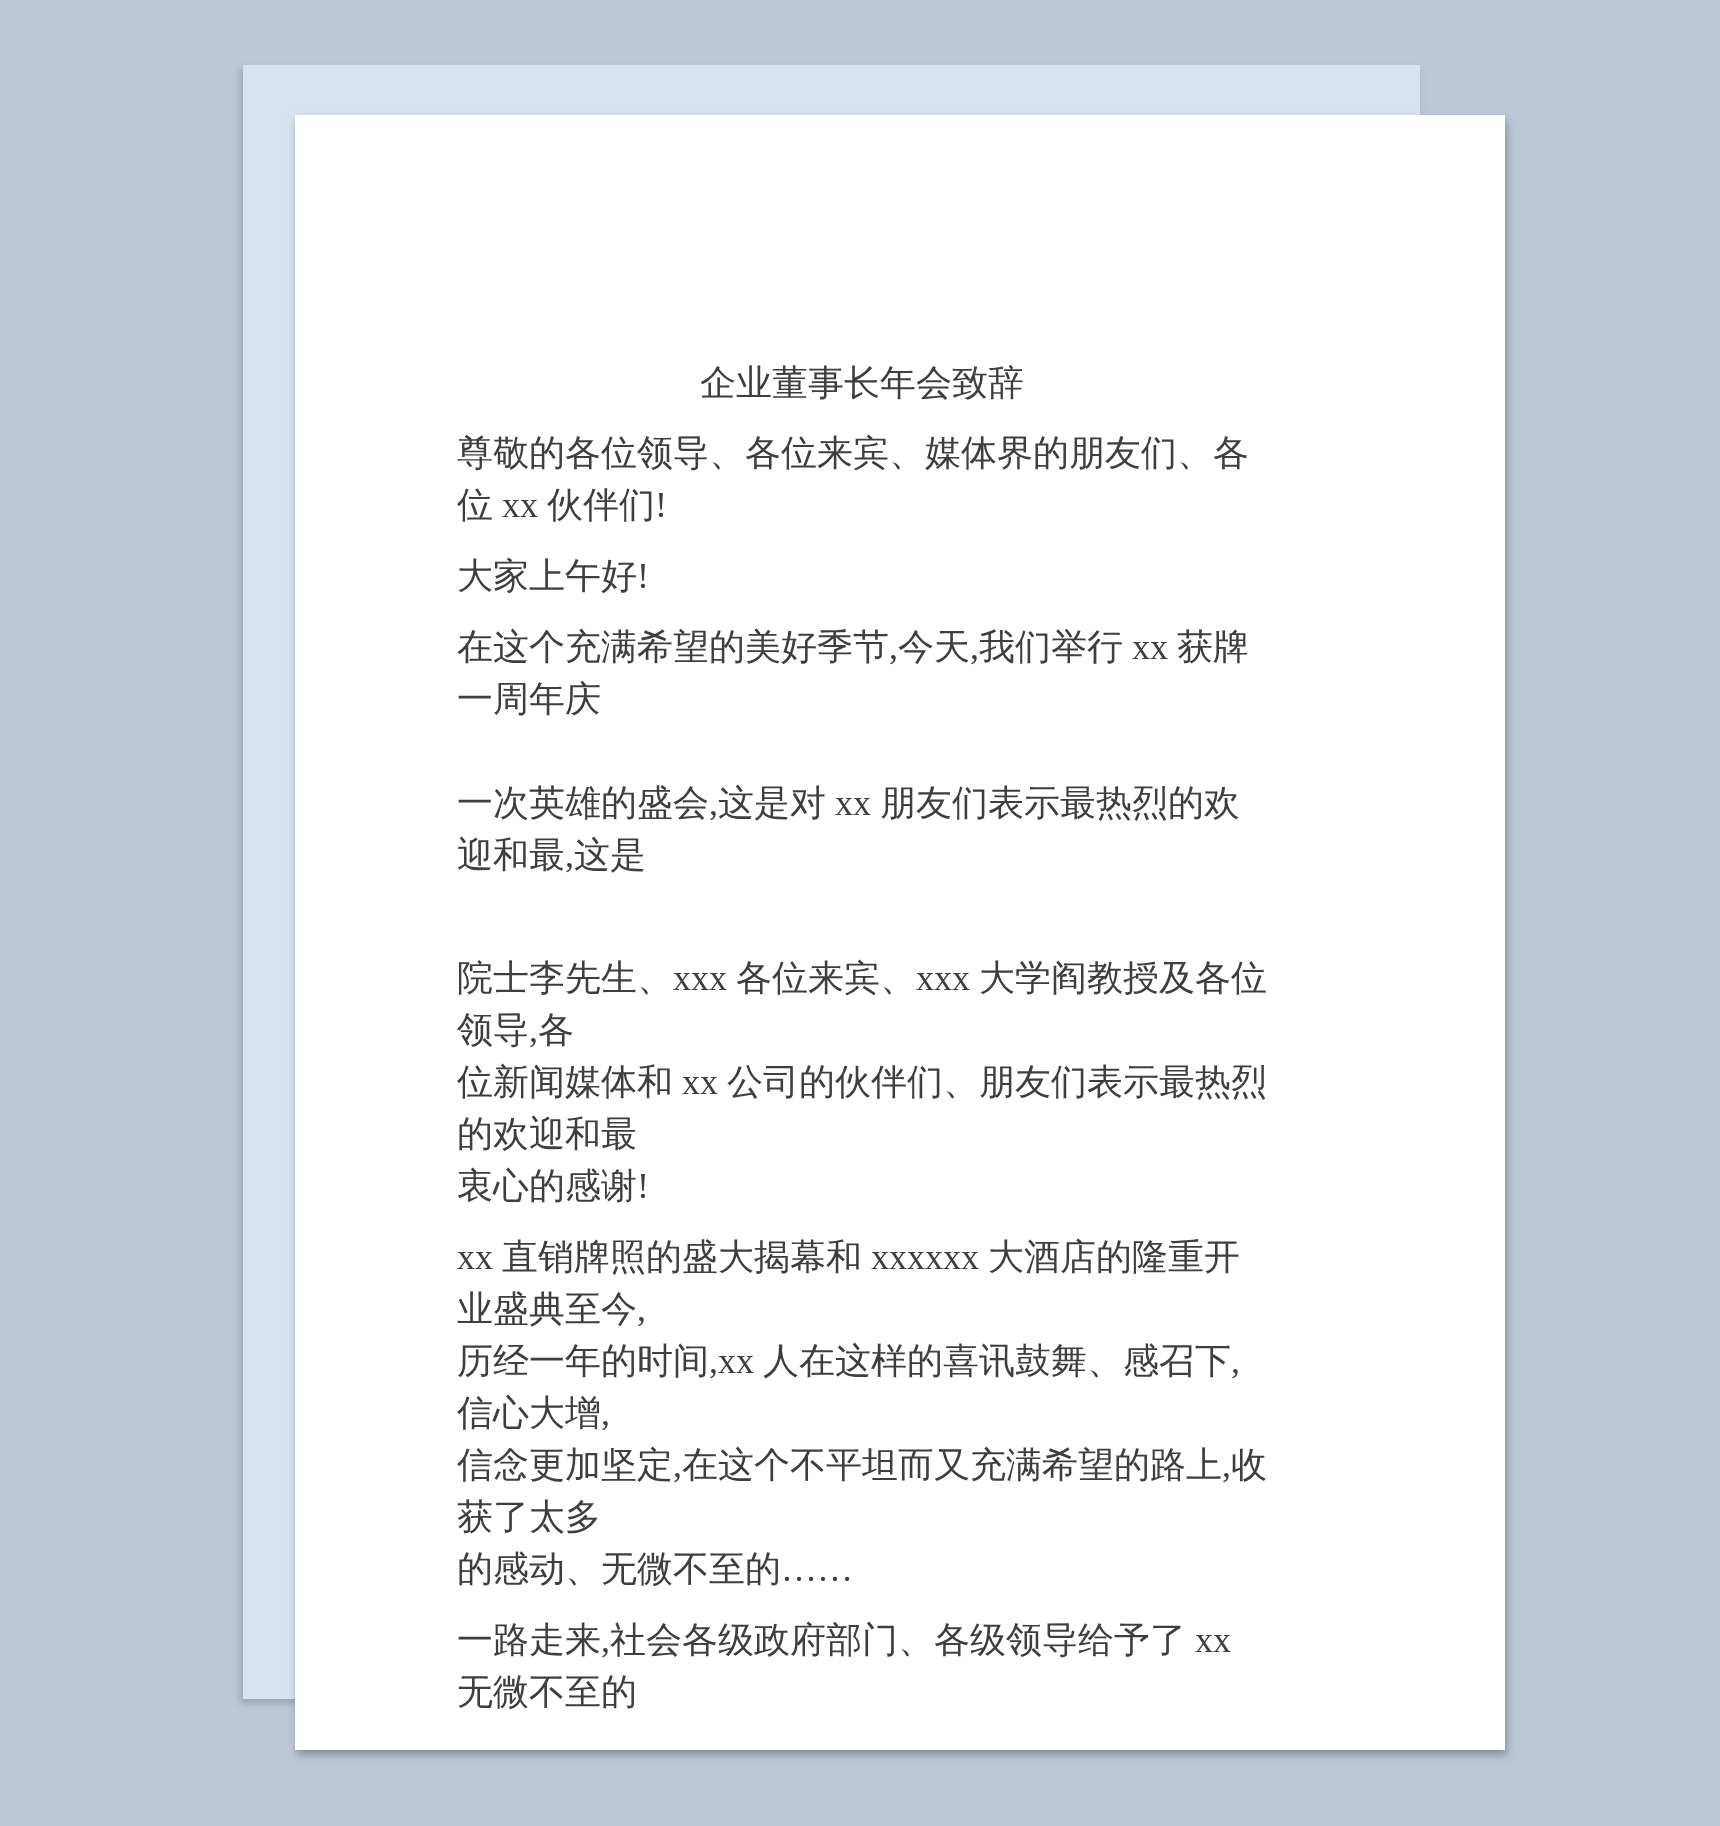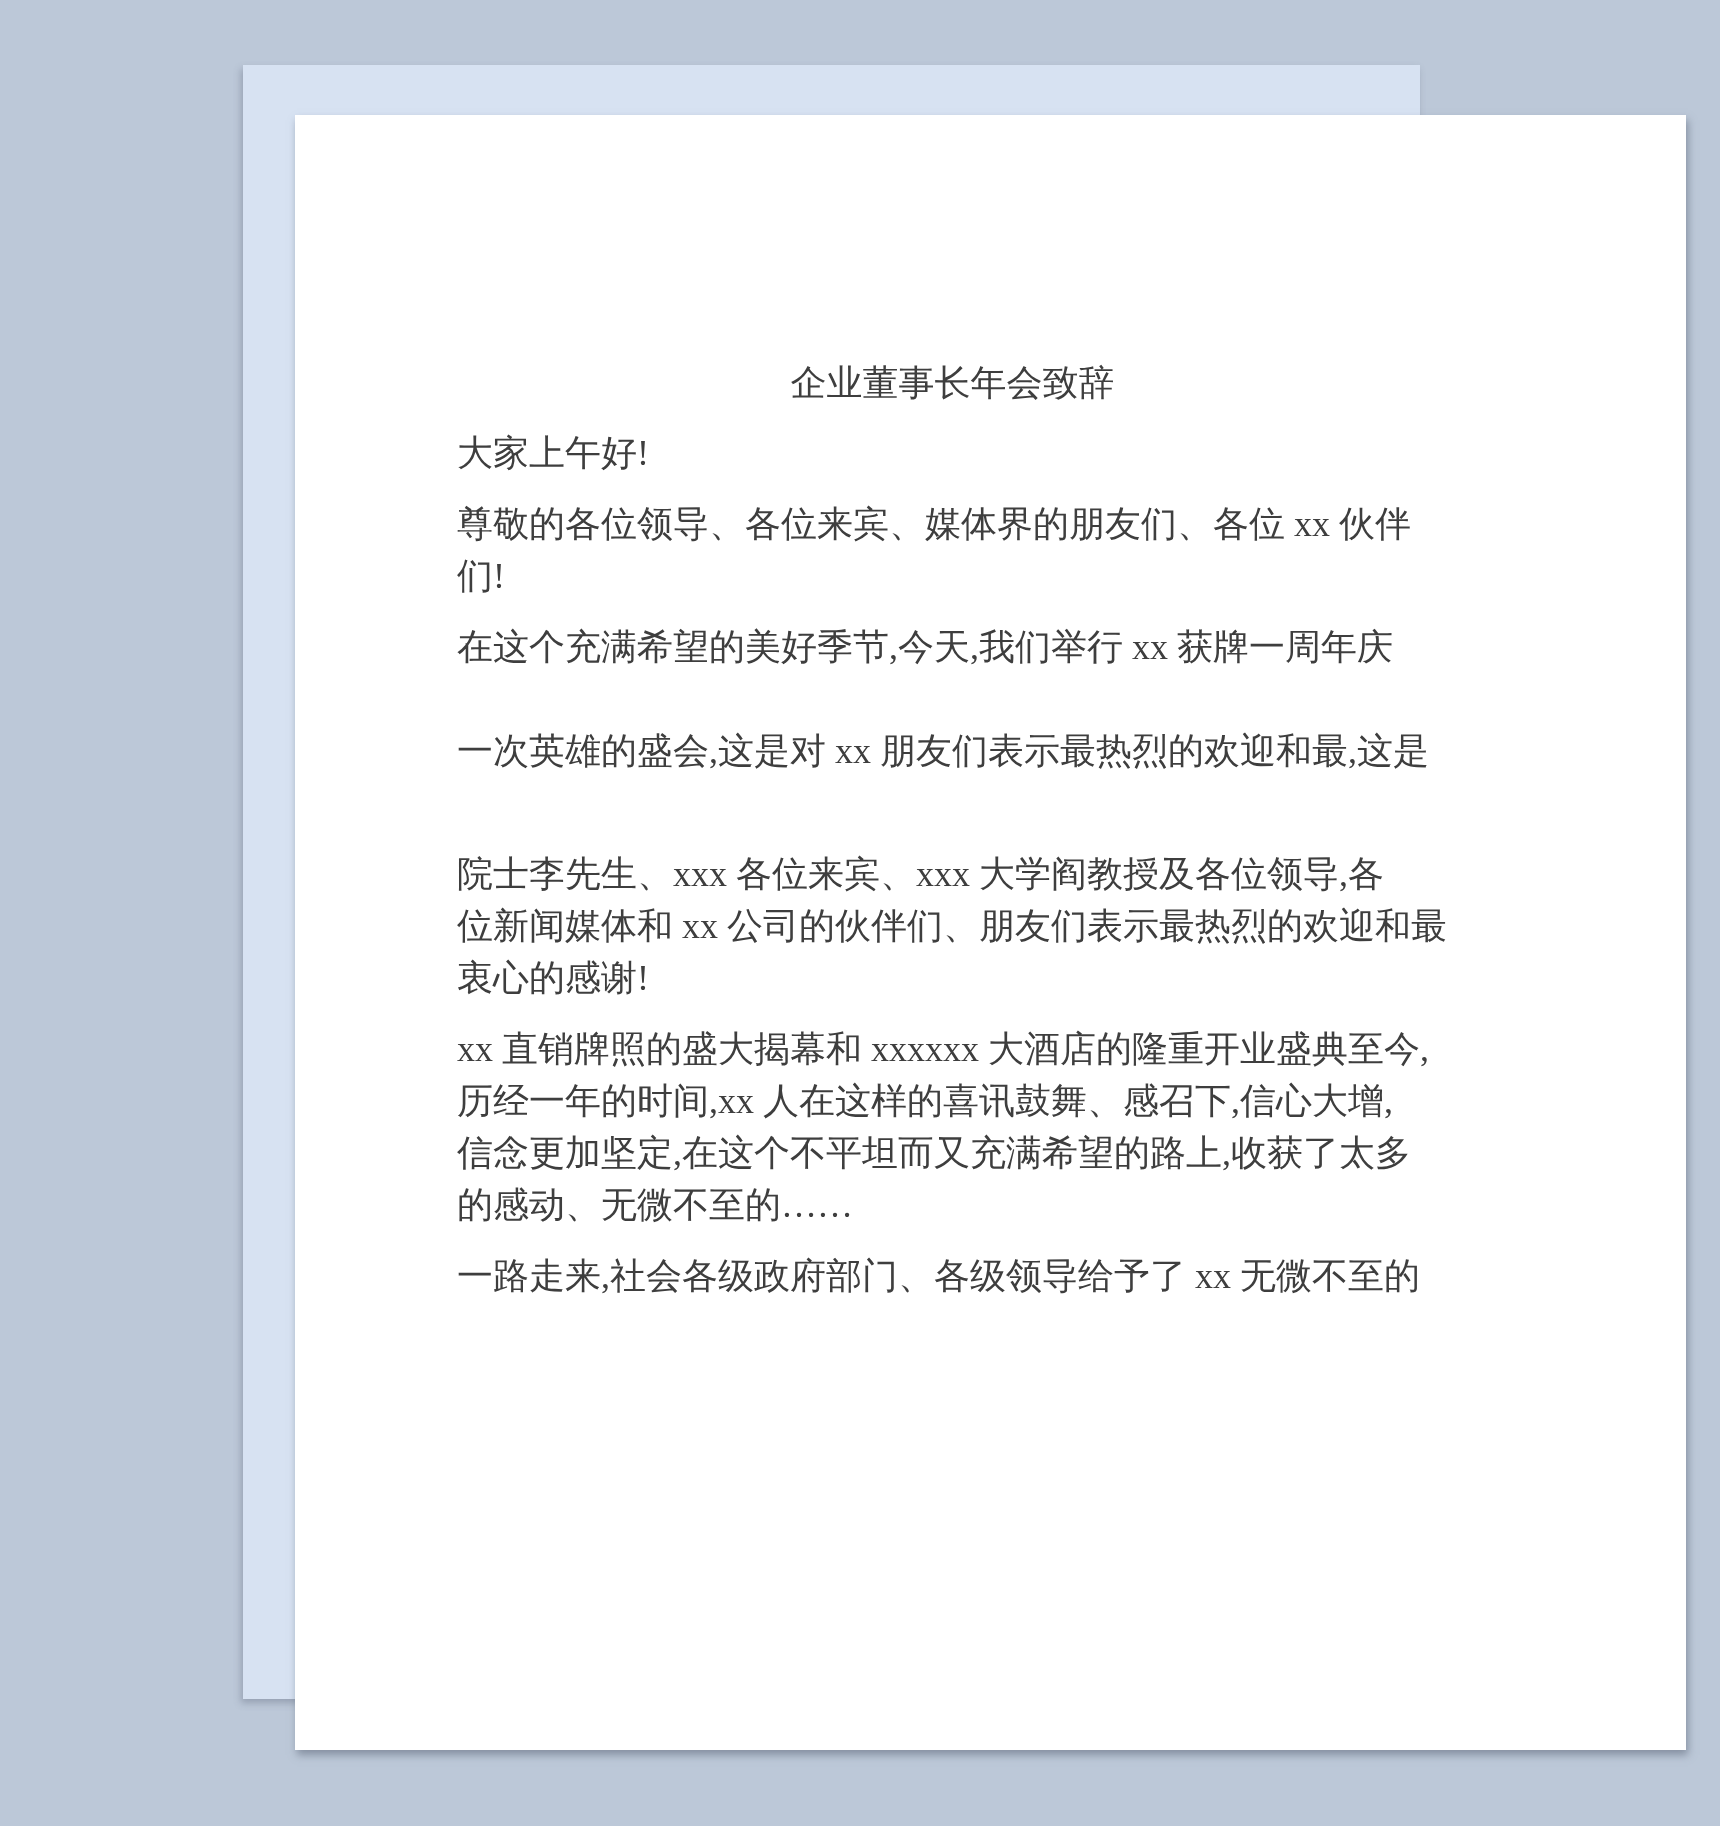--- a/index.html
+++ b/index.html
@@ -23,21 +23,21 @@
     top:65px;
     width:1177px;
     height:1634px;
     background:var(--back-page);
     box-shadow:-2px 4px 7px rgba(104,114,133,0.45);
   }
   .page-front{
     position:absolute;
     left:295px;
     top:115px;
-    width:1391px;
+    width:1210px;
     height:1635px;
     background:var(--page);
     box-shadow:2px 5px 8px rgba(96,106,125,0.6);
     box-sizing:border-box;
     padding:242px 238px 0 162px;
     color:var(--text);
   }
   .doc-title{
     font-size:36px;
     line-height:52px;
@@ -54,20 +54,20 @@
   }
 </style>
 </head>
 <body>
 
 <div class="page-back"></div>
 
 <div class="page-front">
   <h1 class="doc-title">企业董事长年会致辞</h1>
   <div>
+      <p class="para"><span>尊敬的各位领导、各位来宾、媒体界的朋友们、各位 xx 伙伴们!</span></p>
       <p class="para"><span>大家上午好!</span></p>
-      <p class="para"><span>尊敬的各位领导、各位来宾、媒体界的朋友们、各位 xx 伙伴们!</span></p>
       <p class="para"><span>在这个充满希望的美好季节,今天,我们举行 xx 获牌一周年庆</span><br><br><span>一次英雄的盛会,这是对 xx 朋友们表示最热烈的欢迎和最,这是</span><br></p>
       <p class="para"><br><span>院士李先生、xxx 各位来宾、xxx 大学阎教授及各位领导,各</span><br><span>位新闻媒体和 xx 公司的伙伴们、朋友们表示最热烈的欢迎和最</span><br><span>衷心的感谢!</span></p>
       <p class="para"><span>xx 直销牌照的盛大揭幕和 xxxxxx 大酒店的隆重开业盛典至今,</span><br><span>历经一年的时间,xx 人在这样的喜讯鼓舞、感召下,信心大增,</span><br><span>信念更加坚定,在这个不平坦而又充满希望的路上,收获了太多</span><br><span>的感动、无微不至的……</span></p>
       <p class="para"><span>一路走来,社会各级政府部门、各级领导给予了 xx 无微不至的</span><br><br></p>
     </div>
 </div>
 
 </body></html>

